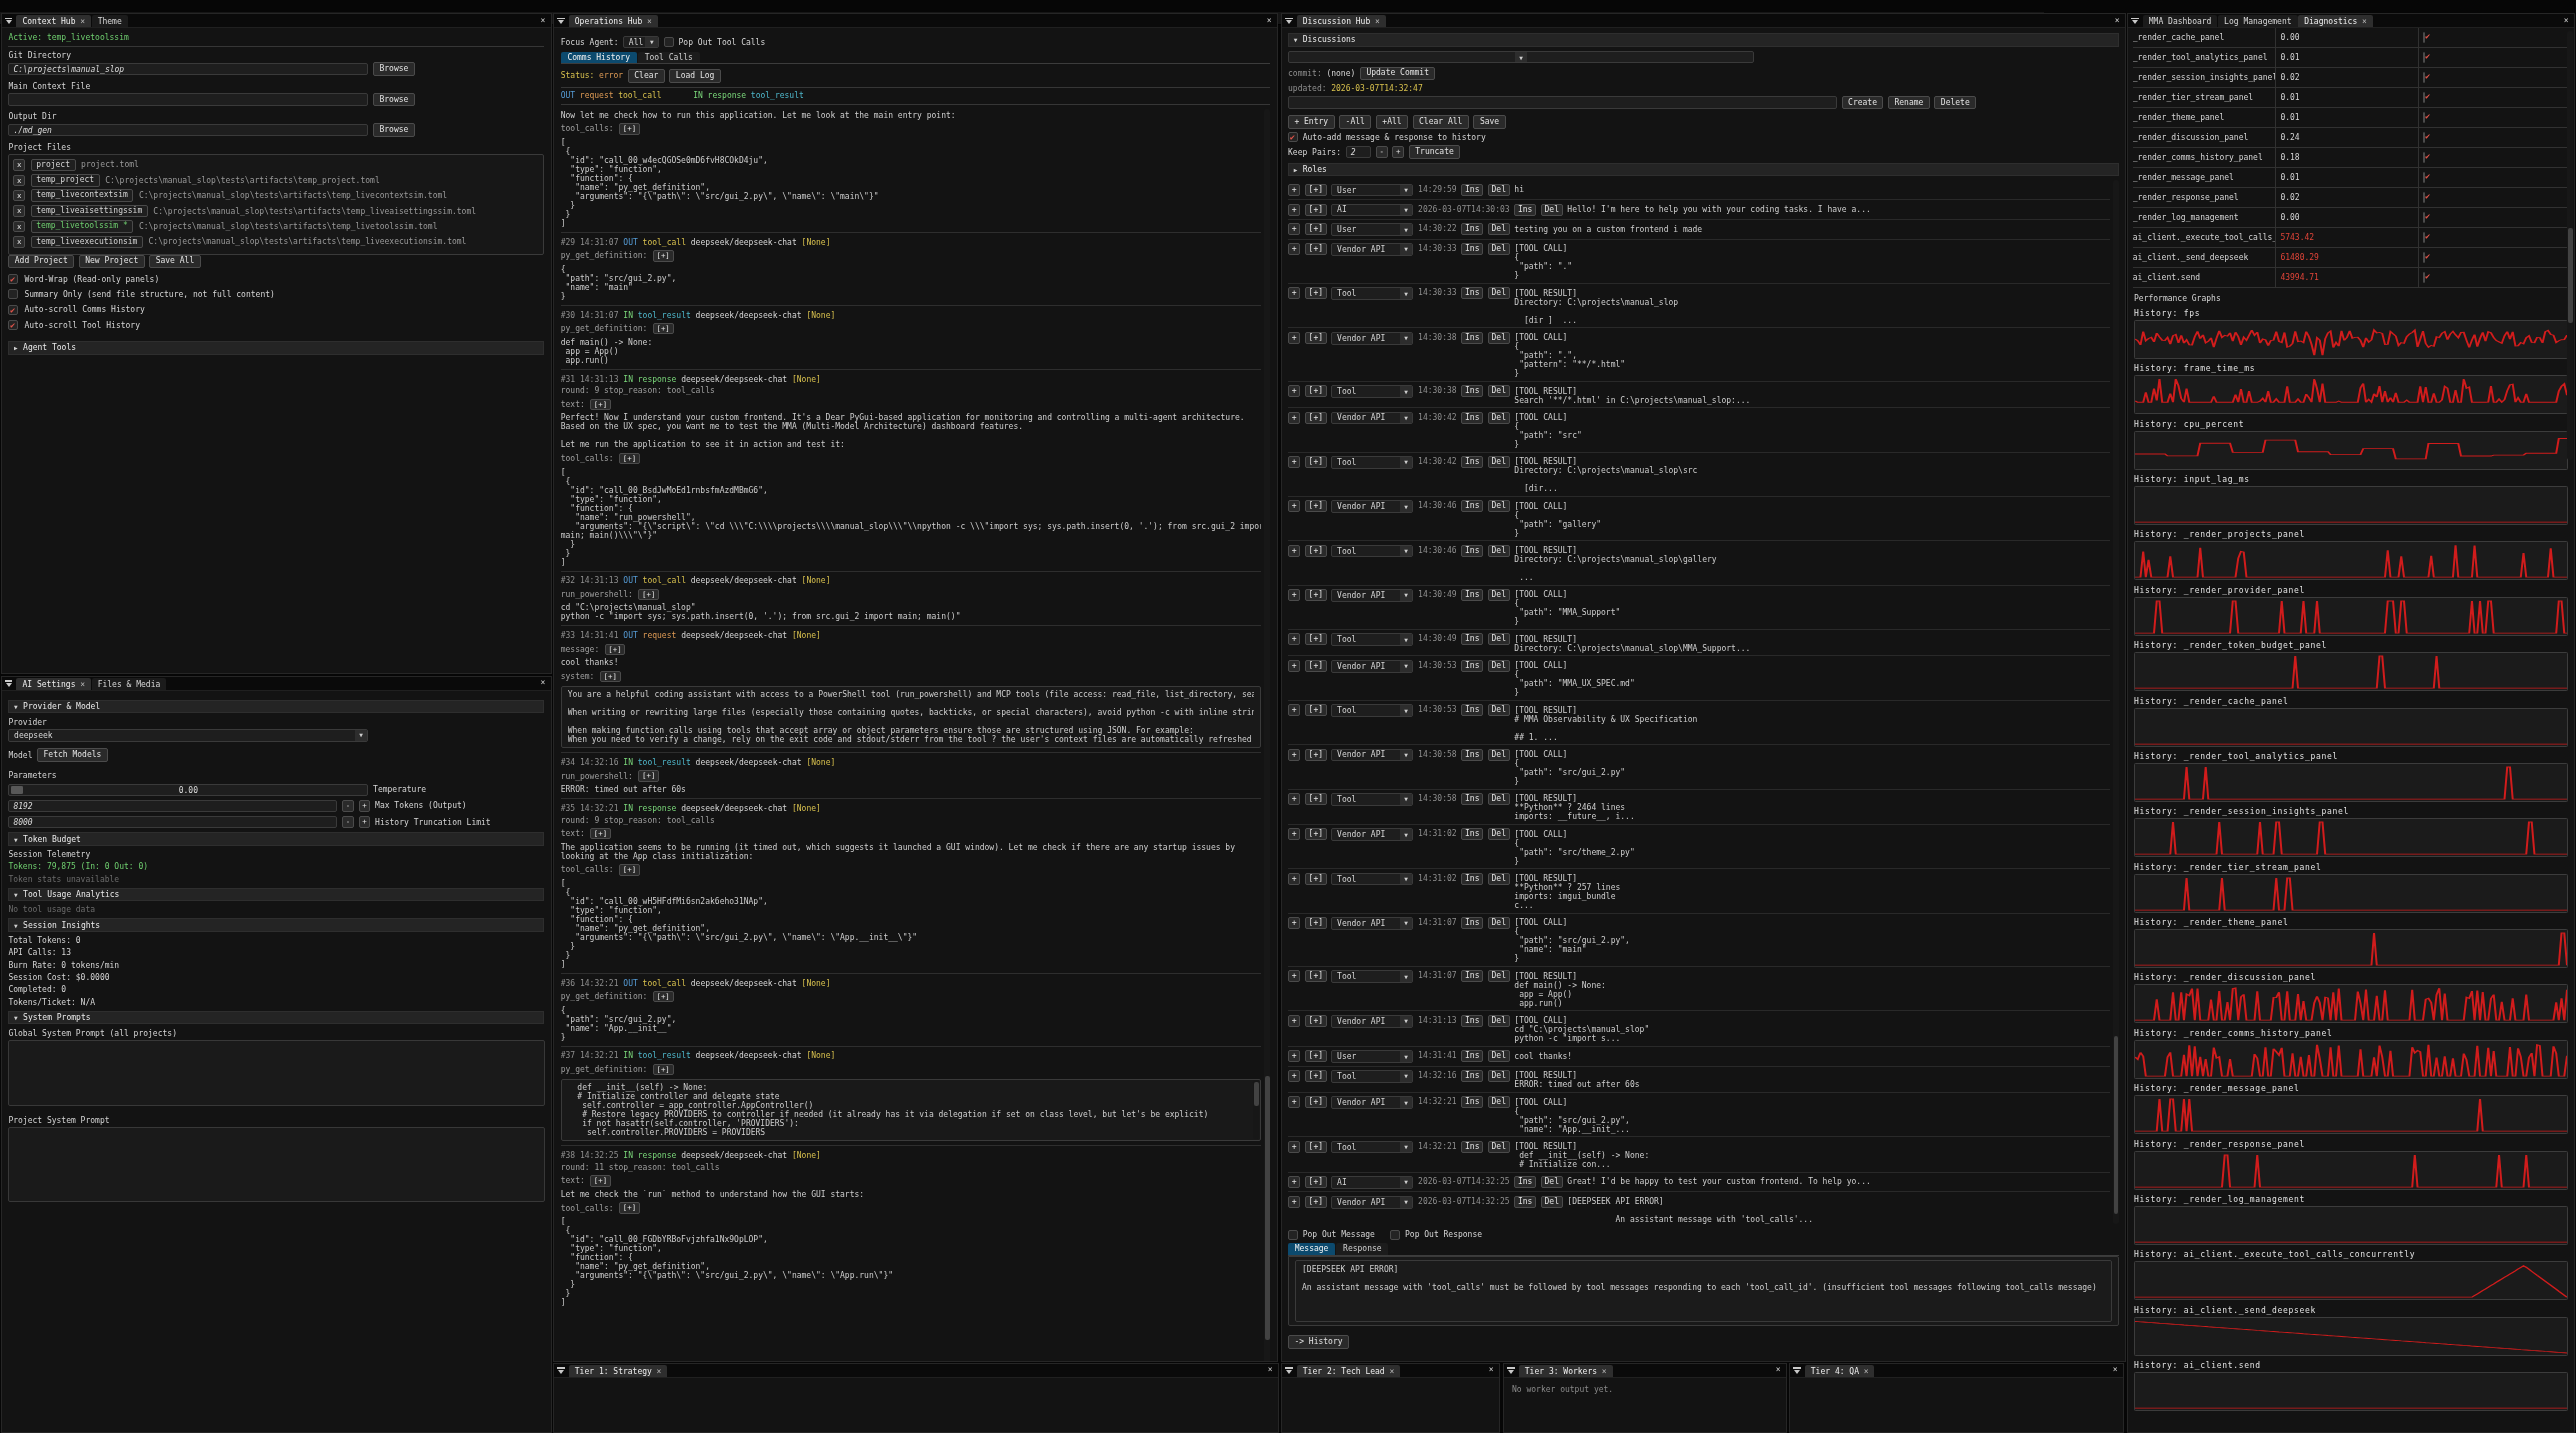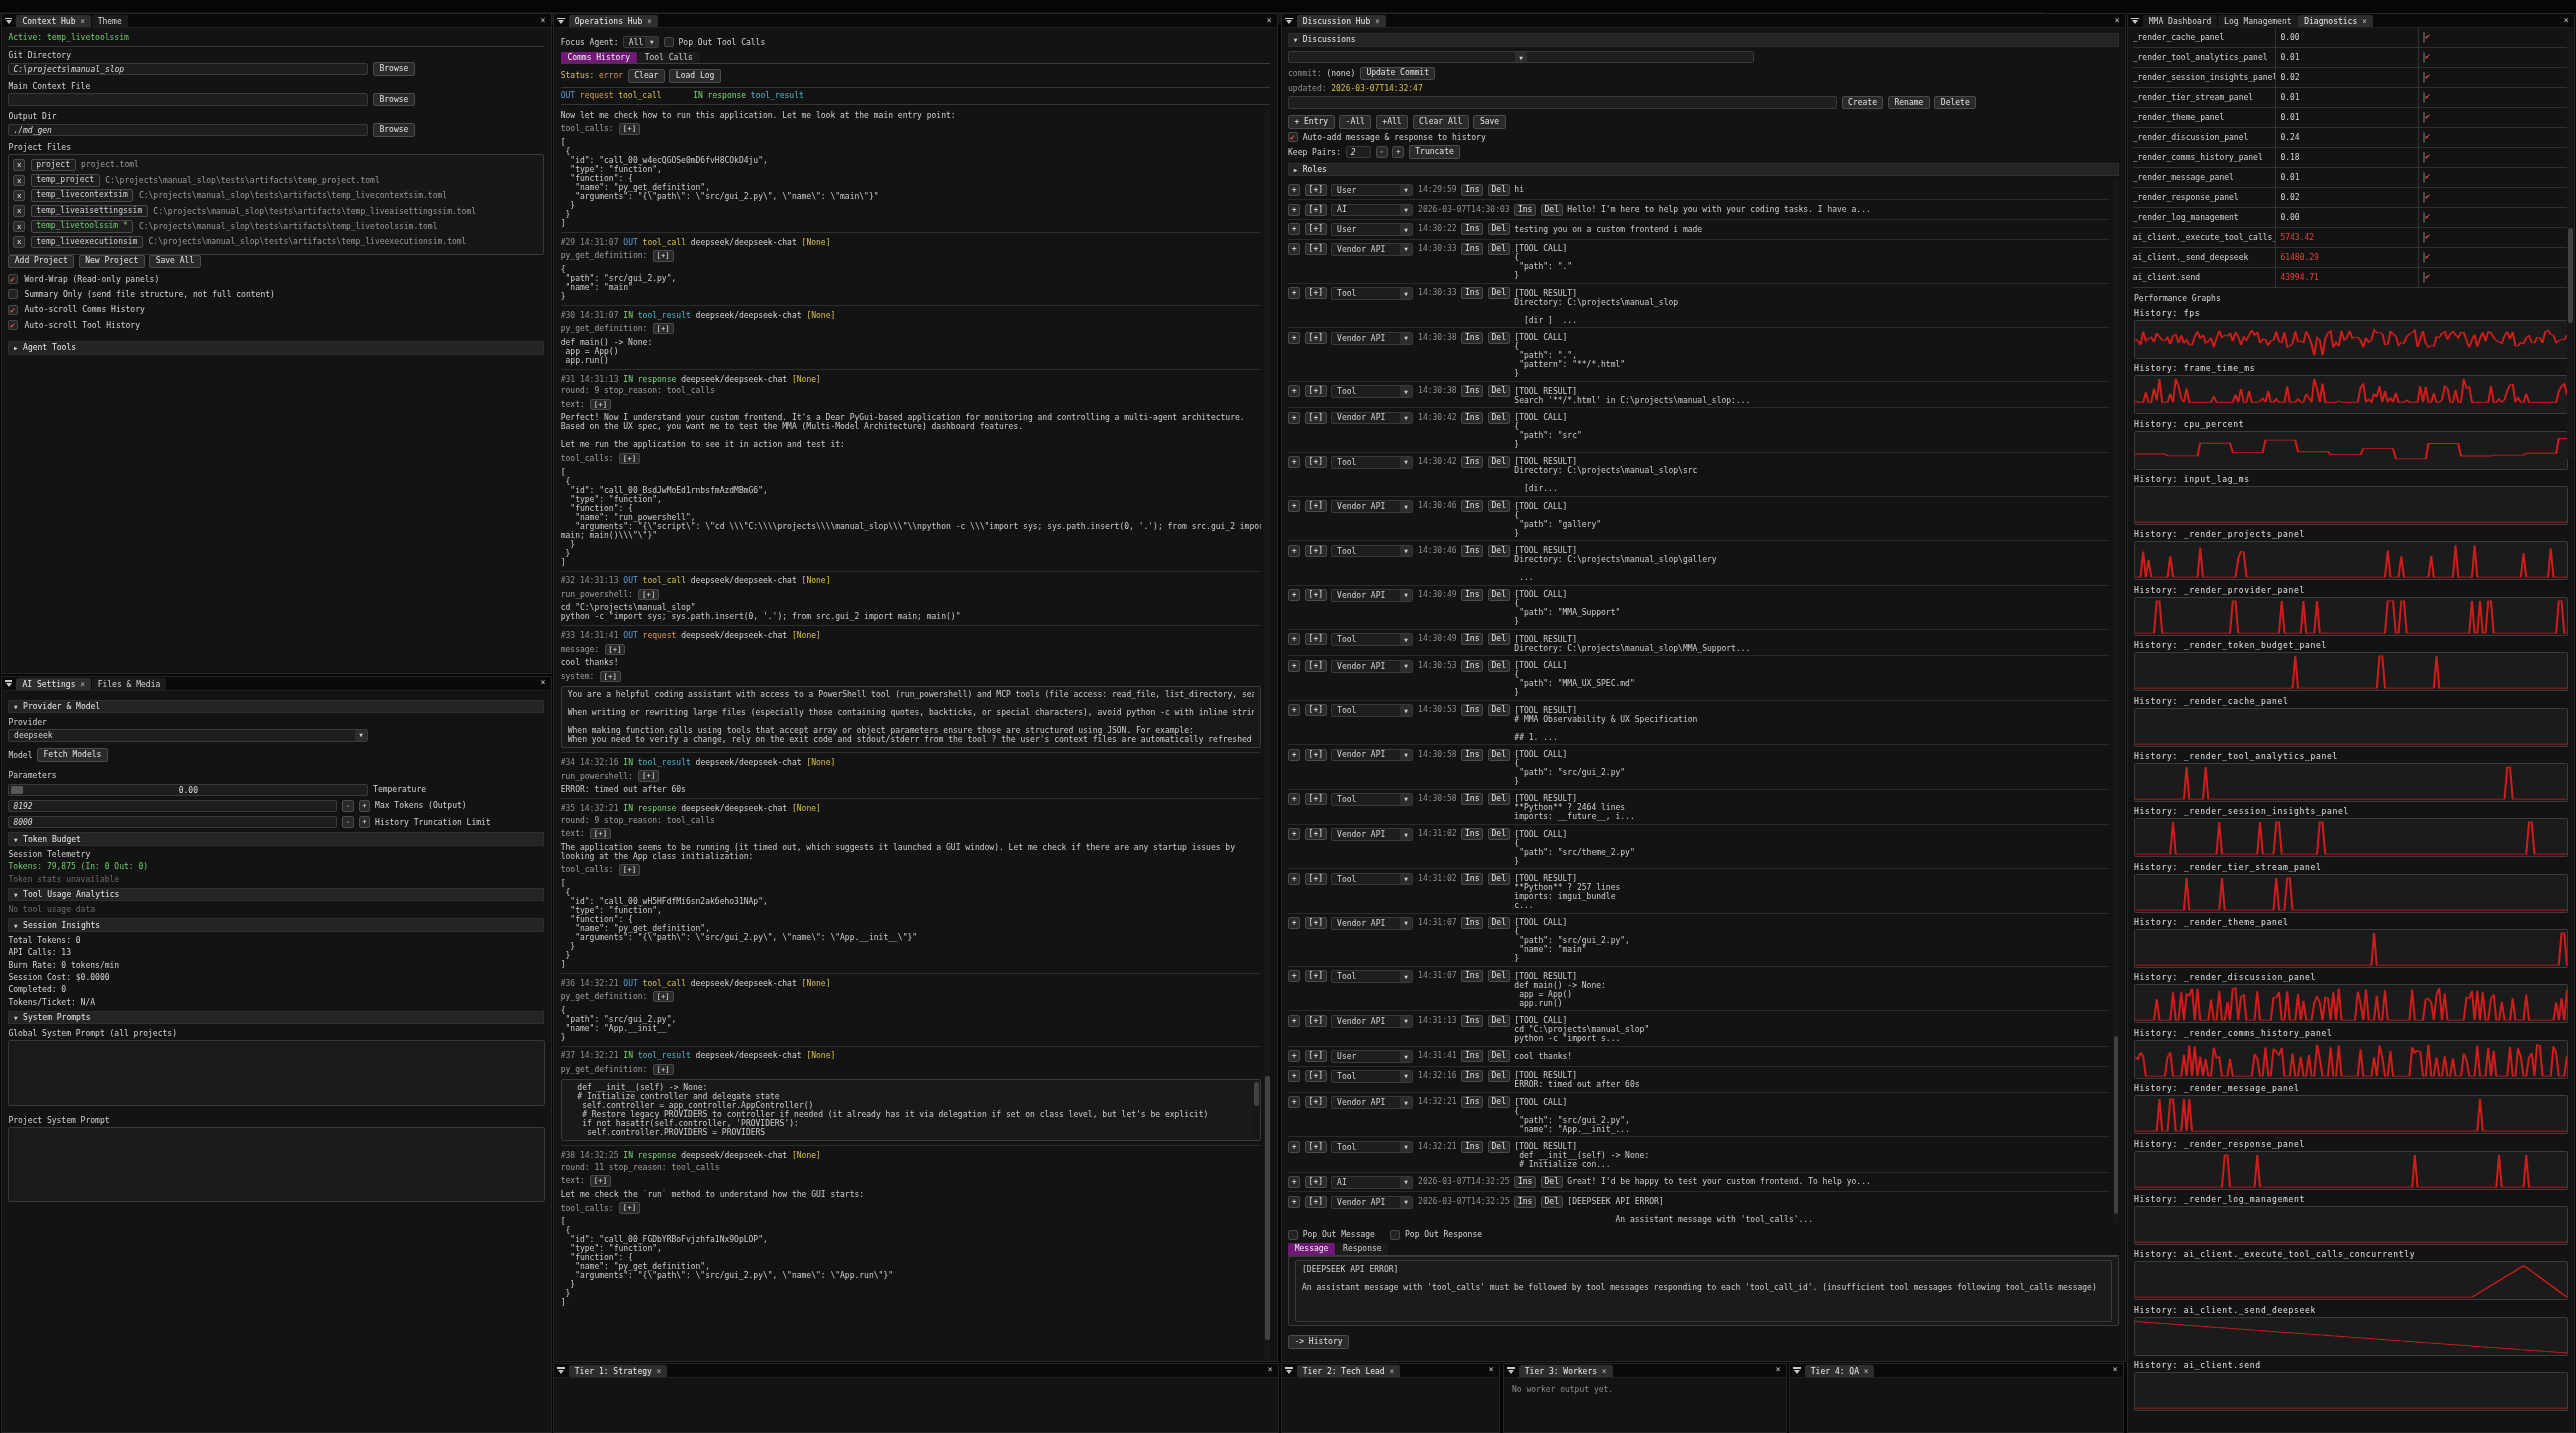--- a/index.html
+++ b/index.html
@@ -76,21 +76,21 @@
   .slider { position:relative; width:360px; height:12.7px; background:#1e1e1e;
     border:0.7px solid #3a3a3a; border-radius:2px; }
   .slider .grab { position:absolute; left:1.3px; top:1.3px; width:12px; height:8.7px;
     background:#585858; border-radius:1.3px; }
   .slider .sval { position:absolute; width:100%; text-align:center; line-height:12px; color:#dcdcdc; }
   .ta { border:0.7px solid #383838; border-radius:2px; background:#1a1a1a; width:537px; }
 
   
   .vtabs { display:flex; border-bottom:0.7px solid #3c3c3c; margin-top:2.7px; }
   .vtab { background:#1c1c1c; padding:1.3px 6.7px; border-radius:2px 2px 0 0; margin-right:1.3px; color:#cfcfcf; }
-  .vtab.active { background:#701a75; color:#f2f2f2; }
+  .vtab.active { background:#0c4a6e; color:#f2f2f2; }
   #ops-list { position:relative; margin-top:1.3px; height:1256px; overflow:hidden; padding-right:9.4px; }
   .entry { border-top:0.7px solid #2e2e2e; margin-top:4px; padding-top:3.4px; }
   .entry.first { border-top:none; margin-top:0; padding-top:0; }
   .ehdr { margin:1.3px 0 2.7px 0; white-space:nowrap; }
   .lblrow { display:flex; align-items:center; gap:5.4px; margin:3.4px 0; }
   .lblrow .llab { color:#9f9f9f; }
   .meta { color:#9f9f9f; margin:2.7px 0; }
   .box { border:0.7px solid #3a3a3a; border-radius:2px; background:#191919; padding:3.4px 6px;
     margin:2.7px 0; position:relative; overflow:hidden; }
 

